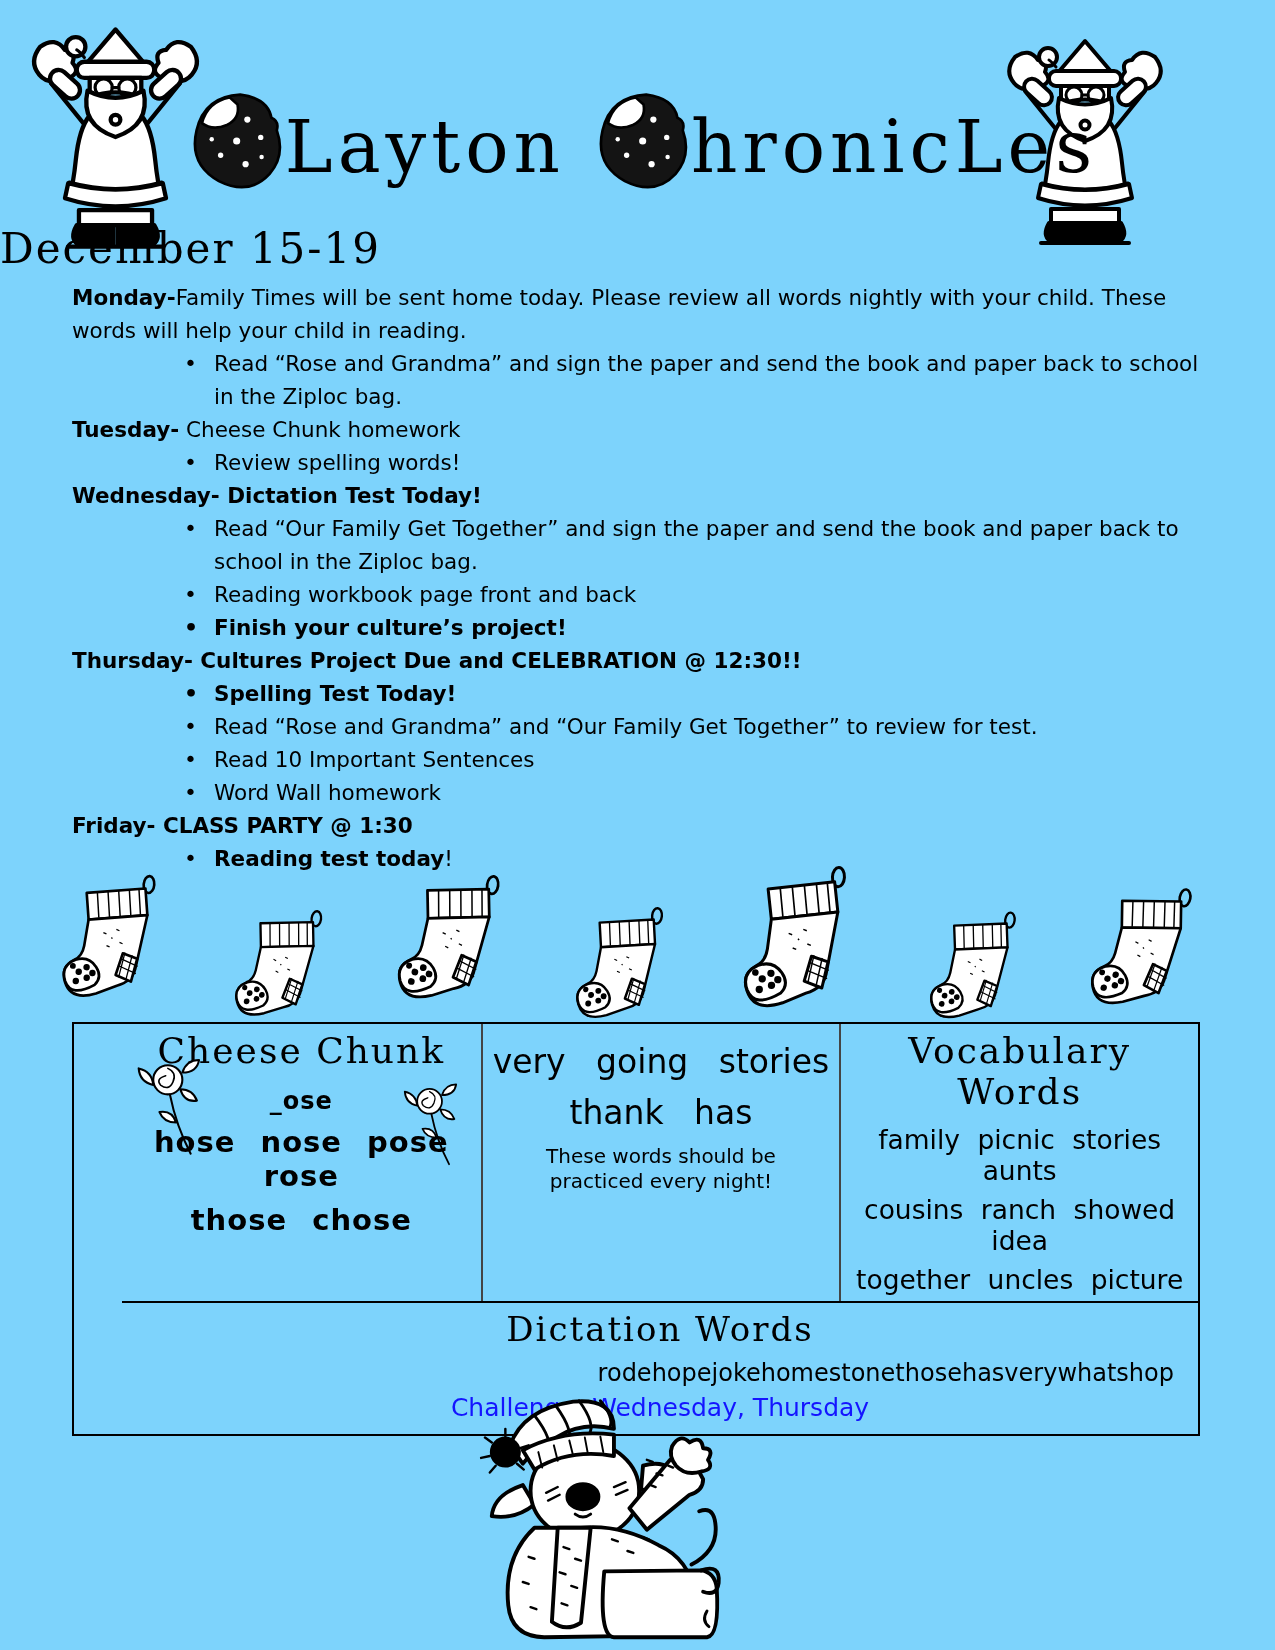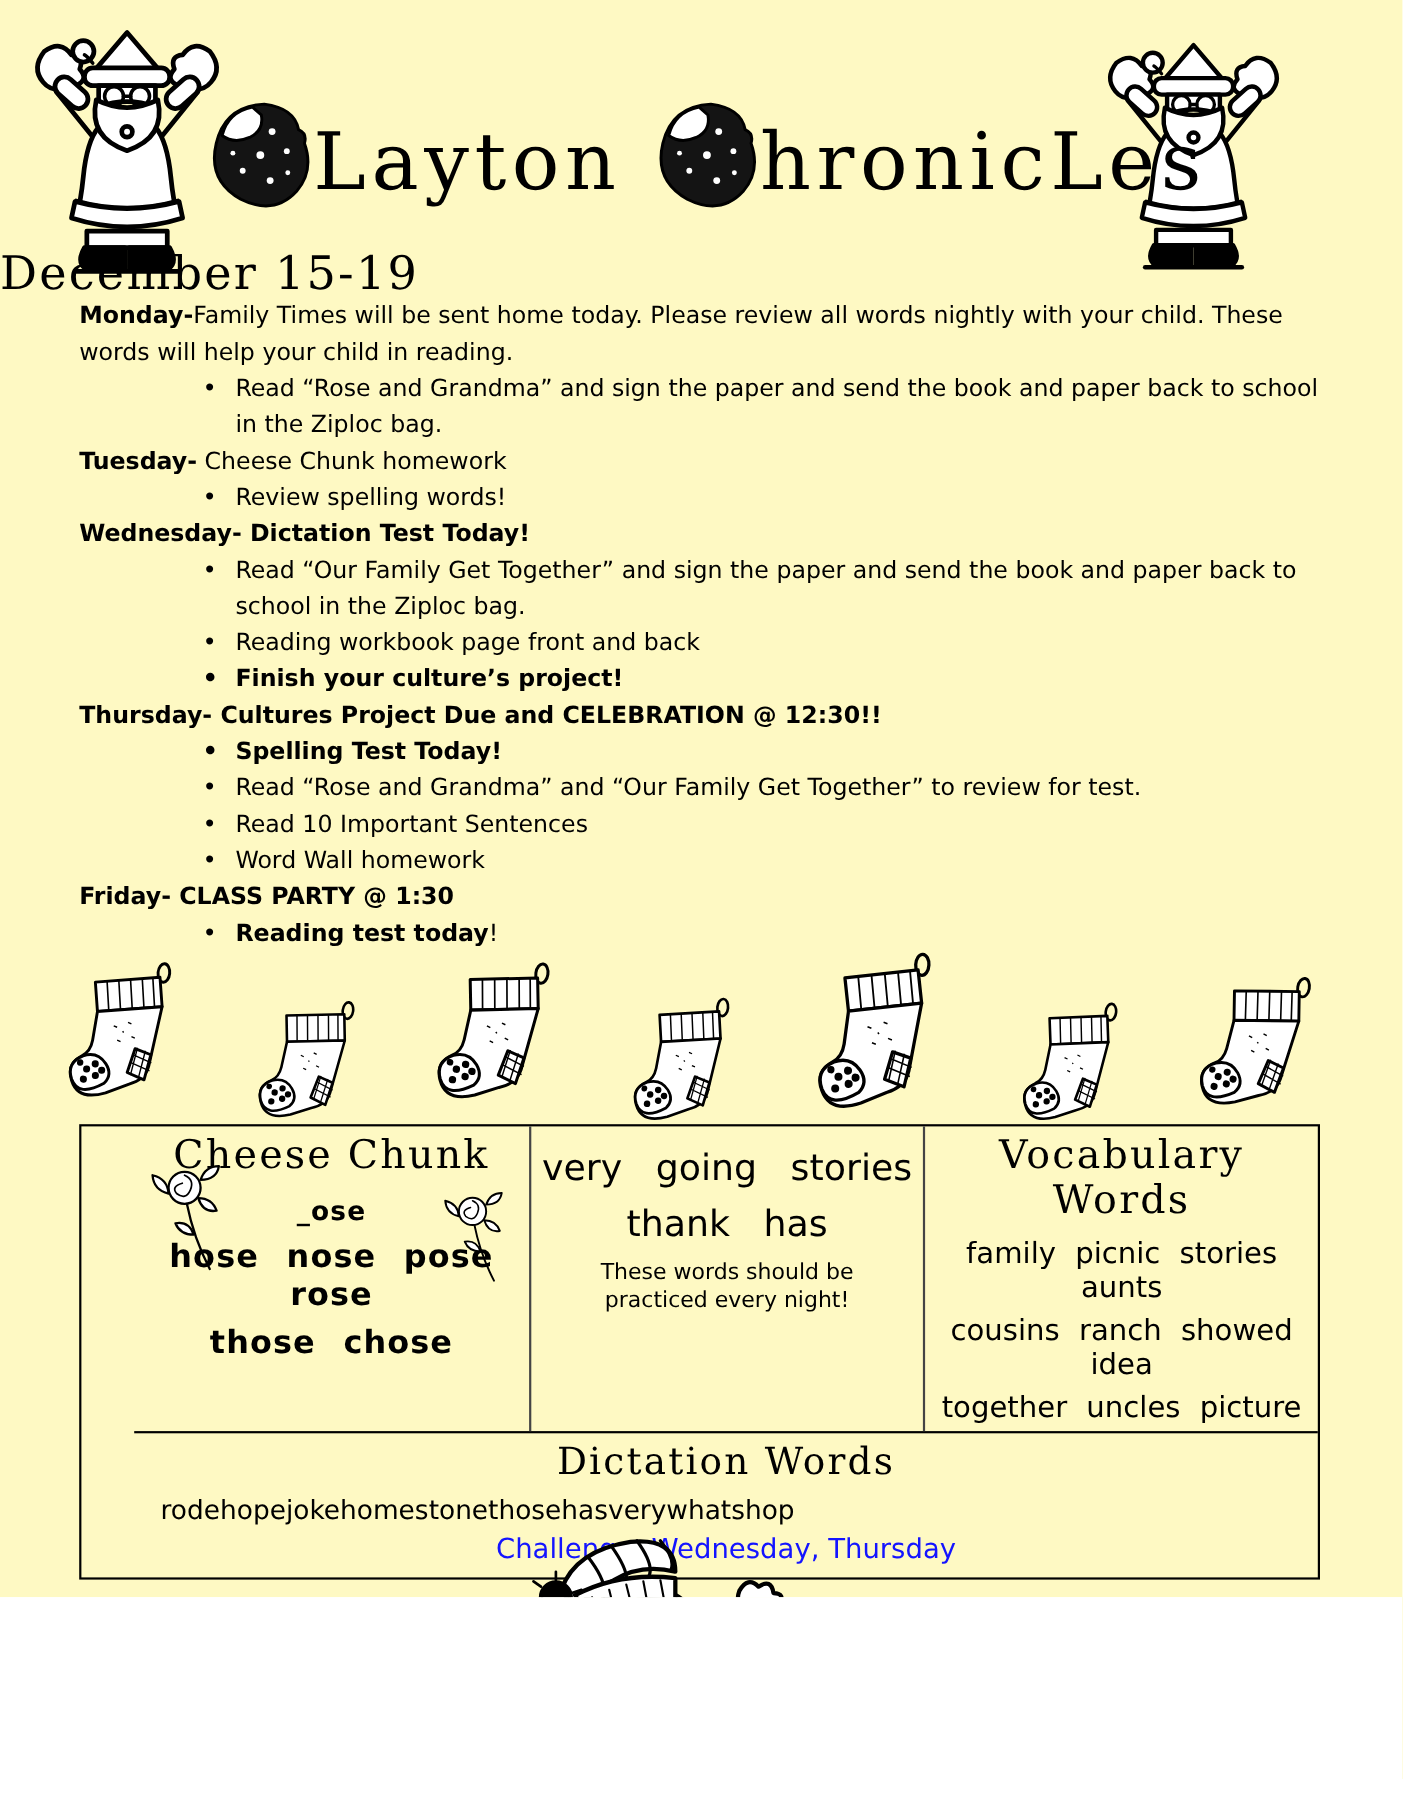--- a/index.html
+++ b/index.html
@@ -1,33 +1,33 @@
 <!DOCTYPE html>
 <html><head>
 <meta charset="utf-8">
 <style>
   html,body{margin:0;padding:0;background:#fff;}
-  .page{position:relative;width:1275px;height:1452px;background:#fef9c3;overflow:hidden;
+  .page{position:relative;width:1275px;height:1650px;background:#7dd3fc;overflow:hidden;
         font-family:"DejaVu Sans",sans-serif;color:#000;}
   .fancy{font-family:"DejaVu Serif",serif;font-weight:400;}
   .b{font-weight:bold;}
   svg{display:block;}
 
   
   .santa-left{position:absolute;left:8px;top:12px;width:215px;height:250px;}
   .santa-right{position:absolute;left:985px;top:22px;width:200px;height:238px;}
   .title-row{position:absolute;left:175px;top:66px;width:930px;height:150px;
              display:flex;align-items:center;justify-content:center;}
   .cookie{width:98px;height:116px;margin:0 2px;}
   .title-word{font-size:72px;letter-spacing:5px;line-height:1;transform:translateY(6px);}
   .date-line{position:absolute;left:0;top:224px;width:1275px;text-align:left;
              font-size:42px;letter-spacing:2px;}
 
   
-  .schedule{position:absolute;left:72px;top:271px;width:1130px;
+  .schedule{position:absolute;left:72px;top:281px;width:1130px;
             font-size:21.5px;line-height:33px;}
   .schedule p{margin:0;}
   .schedule ul{margin:0;padding:0 0 0 142px;list-style:none;}
   .schedule li{position:relative;}
   .schedule li::before{content:"•";position:absolute;left:-30px;font-size:22px;}
 
   
   .stockings{position:absolute;left:58px;top:862px;width:1140px;height:165px;
              display:flex;justify-content:space-between;align-items:flex-start;}
   .stocking{width:110px;height:148px;}
@@ -49,21 +49,21 @@
   .pattern-word{font-size:24px;margin-top:16px;letter-spacing:1px;}
   .cheese-line{font-size:29px;word-spacing:14px;letter-spacing:1px;margin-top:10px;}
   .rose-l{position:absolute;left:14px;top:34px;width:74px;height:104px;}
   .rose-r{position:absolute;right:16px;top:54px;width:62px;height:98px;}
   .ww-line{font-size:33px;word-spacing:20px;margin-top:12px;}
   .ww-note{font-size:20px;line-height:1.25;margin-top:12px;padding:0 26px;}
   .vocab-line{font-size:26.5px;word-spacing:9px;margin-top:8px;}
   .vocab-first{margin-top:12px;}
   .row2{border-top:2px solid #000;text-align:center;padding:6px 0 12px;}
   .spelling-title{font-size:34px;letter-spacing:2px;}
-  .spelling-words{display:flex;justify-content:flex-start;padding:0 24px;
+  .spelling-words{display:flex;justify-content:flex-end;padding:0 24px;
                   font-size:24px;margin-top:10px;}
   .challenge{font-size:25px;margin-top:6px;color:#1414ff;}
 
   .elf{position:absolute;left:462px;top:1392px;width:300px;height:254px;}
 </style>
 </head>
 <body>
 
 <svg width="0" height="0" style="position:absolute" aria-hidden="true">
   <defs>

